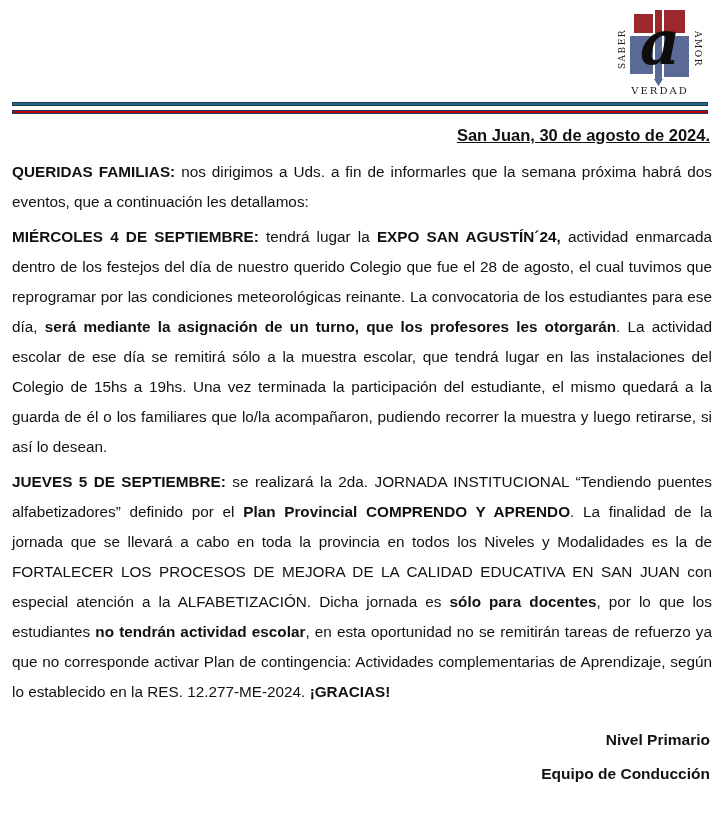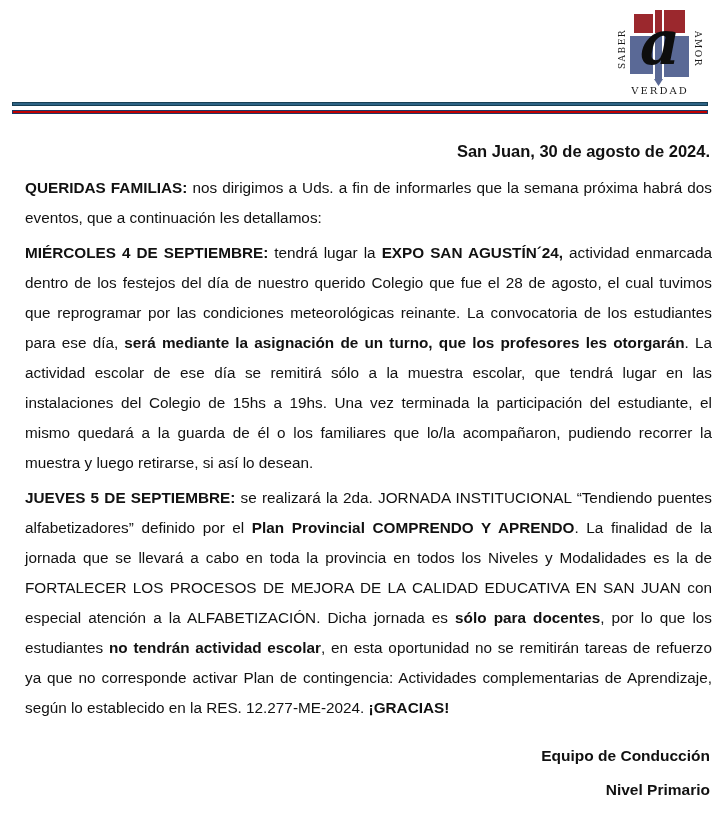--- a/index.html
+++ b/index.html
@@ -16,28 +16,29 @@
   .header { position: relative; height: 102px; }
   .logo { position: absolute; top: 4px; right: 16px; width: 88px; height: 98px; }
 
   
   .bar { margin: 0 12px; }
   .bar-blue { height: 4px; background: var(--divider-blue, #2e6384); border: 1px solid #173f54; }
   .bar-red  { height: 4px; background: var(--divider-red, #c00000); border: 1px solid #1f3864; margin-top: 4px; }
 
   
   .date-line {
-    margin: 28px 10px 0 0;
+    margin: 12px 10px 0 0;
     text-align: right;
     font-weight: bold;
     font-size: 16.5px;
+    text-decoration: underline;
   }
 
   
-  .body-text { margin: 12px 8px 0 25px; }
+  .body-text { margin: 12px 8px 0 12px; }
   .para {
     font-size: 15.3px;
     line-height: 30px;
     text-align: justify;
     margin-bottom: 5px;
   }
   .para .b { font-weight: bold; }
   .para .u { }
 
   
@@ -78,17 +79,17 @@
 
   <p class="date-line">San Juan, 30 de agosto de 2024.</p>
 
   <div class="body-text">
       <p class="para"><span class="b">QUERIDAS FAMILIAS:</span><span> nos dirigimos a Uds. a fin de informarles que la semana próxima habrá dos eventos, que a continuación les detallamos:</span></p>
       <p class="para"><span class="b">MIÉRCOLES 4 DE SEPTIEMBRE:</span><span> tendrá lugar la </span><span class="b">EXPO SAN AGUSTÍN´24,</span><span> actividad enmarcada dentro de los festejos del día de nuestro querido Colegio que fue el 28 de agosto, el cual tuvimos que reprogramar por las condiciones meteorológicas reinante. La convocatoria de los estudiantes para ese día, </span><span class="b u">será mediante la asignación de un turno, que los profesores les otorgarán</span><span>. La actividad escolar de ese día se remitirá sólo a la muestra escolar, que tendrá lugar en las instalaciones del Colegio de 15hs a 19hs. Una vez terminada la participación del estudiante, el mismo quedará a la guarda de él o los familiares que lo/la acompañaron, pudiendo recorrer la muestra y luego retirarse, si así lo desean.</span></p>
       <p class="para"><span class="b">JUEVES 5 DE SEPTIEMBRE:</span><span> se realizará la 2da. JORNADA INSTITUCIONAL “Tendiendo puentes alfabetizadores” definido por el </span><span class="b">Plan Provincial COMPRENDO Y APRENDO</span><span>. La finalidad de la jornada que se llevará a cabo en toda la provincia en todos los Niveles y Modalidades es la de FORTALECER LOS PROCESOS DE MEJORA DE LA CALIDAD EDUCATIVA EN SAN JUAN con especial atención a la ALFABETIZACIÓN. Dicha jornada es </span><span class="b">sólo para docentes</span><span>, por lo que los estudiantes </span><span class="b u">no tendrán actividad escolar</span><span>, en esta oportunidad no se remitirán tareas de refuerzo ya que no corresponde activar Plan de contingencia: Actividades complementarias de Aprendizaje, según lo establecido en la RES. 12.277-ME-2024. </span><span class="b">¡GRACIAS!</span></p>
     </div>
 
   <div class="signature">
+    <div>Nivel Primario</div>
     <div>Equipo de Conducción</div>
-    <div>Nivel Primario</div>
   </div>
 
 </div>
 
 </body></html>

